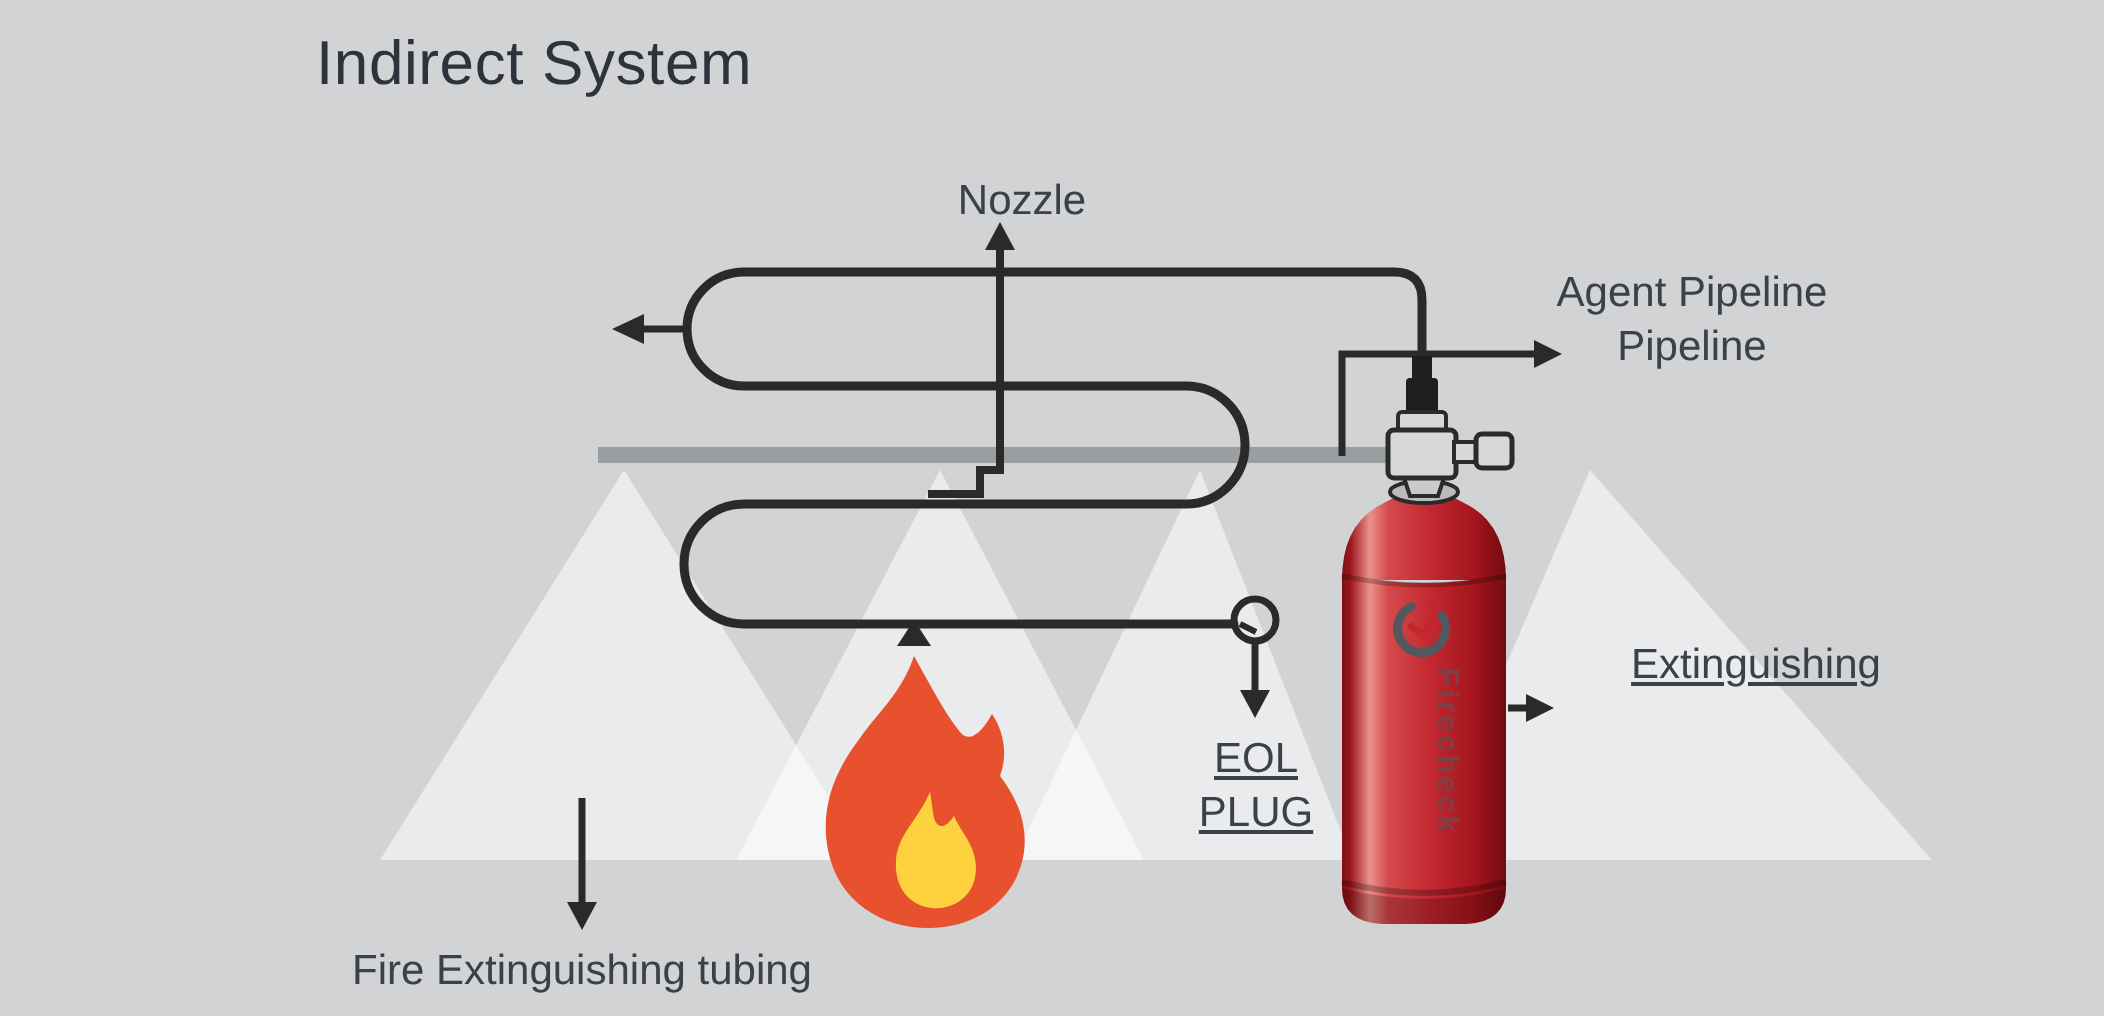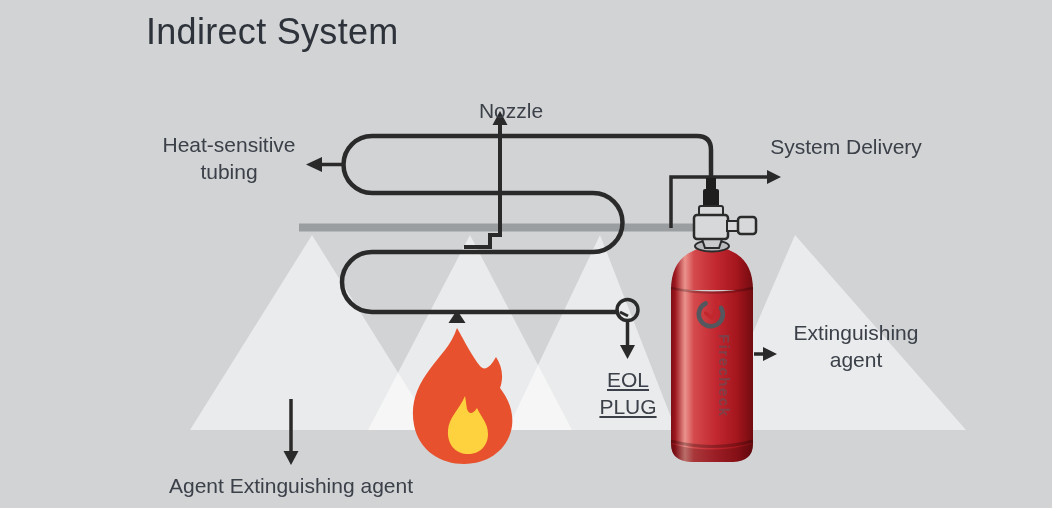--- a/index.html
+++ b/index.html
@@ -7,21 +7,21 @@
     position:relative;width:1052px;height:508px;background:#d1d3d4;
     overflow:hidden;font-family:"Liberation Sans","DejaVu Sans",sans-serif;
   }
   .art{position:absolute;inset:0;}
   .lbl{
     position:absolute;color:#3b4049;font-size:21px;line-height:27px;
     text-align:center;transform:translateX(-50%);white-space:nowrap;
   }
   .lbl span{display:block;}
   .title{
-    position:absolute;left:146px;top:13px;font-size:36px;line-height:38px;
+    position:absolute;left:158px;top:13px;font-size:31px;line-height:38px;
     color:#2e323a;letter-spacing:.3px;color:#2e323a;
   }
 </style>
 </head>
 <body>
 
 <div class="stage">
 
   <svg class="art" viewBox="0 0 1052 508">
     <defs>
@@ -114,40 +114,36 @@
                C514,410 507,397 500,388 C504,377 502,366 496,357
                C491,366 485,372 480,366 C472,356 466,344 457,328 Z" fill="#e8512d"></path>
       <path d="M465,396 C459,410 449,417 448,430 C447,444 455,453 466,454
                C478,455 488,447 488,434 C488,423 481,417 477,408
                C473,414 469,415 467,409 C466,404 466,401 465,396 Z" fill="#fdd23e"></path>
     </g>
   </svg>
 
   <div class="title">Indirect System</div>
 
-  <div class="lbl" style="left:511px;top:97px;text-align:right;">
+  <div class="lbl" style="left:511px;top:87px;text-align:right;">
     <span>Nozzle</span>
   </div>
 
-  <div class="lbl" style="left:229px;top:131px;">
-    <span>Heat-sensitive</span>
-    <span>tubing</span>
-  </div>
 
   <div class="lbl" style="left:846px;top:133px;">
-    <span>System Delivery</span>
+    <span>Agent Pipeline</span>
+    <span>Pipeline</span>
   </div>
 
   <div class="lbl" style="left:628px;top:366px;text-decoration:underline;">
     <span>EOL</span>
     <span>PLUG</span>
   </div>
 
-  <div class="lbl" style="left:856px;top:319px;">
+  <div class="lbl" style="left:878px;top:319px;text-decoration:underline;">
     <span>Extinguishing</span>
-    <span>agent</span>
   </div>
 
   <div class="lbl" style="left:291px;top:472px;">
-    <span>Agent Extinguishing agent</span>
+    <span>Fire Extinguishing tubing</span>
   </div>
 
 </div>
 
 </body></html>

